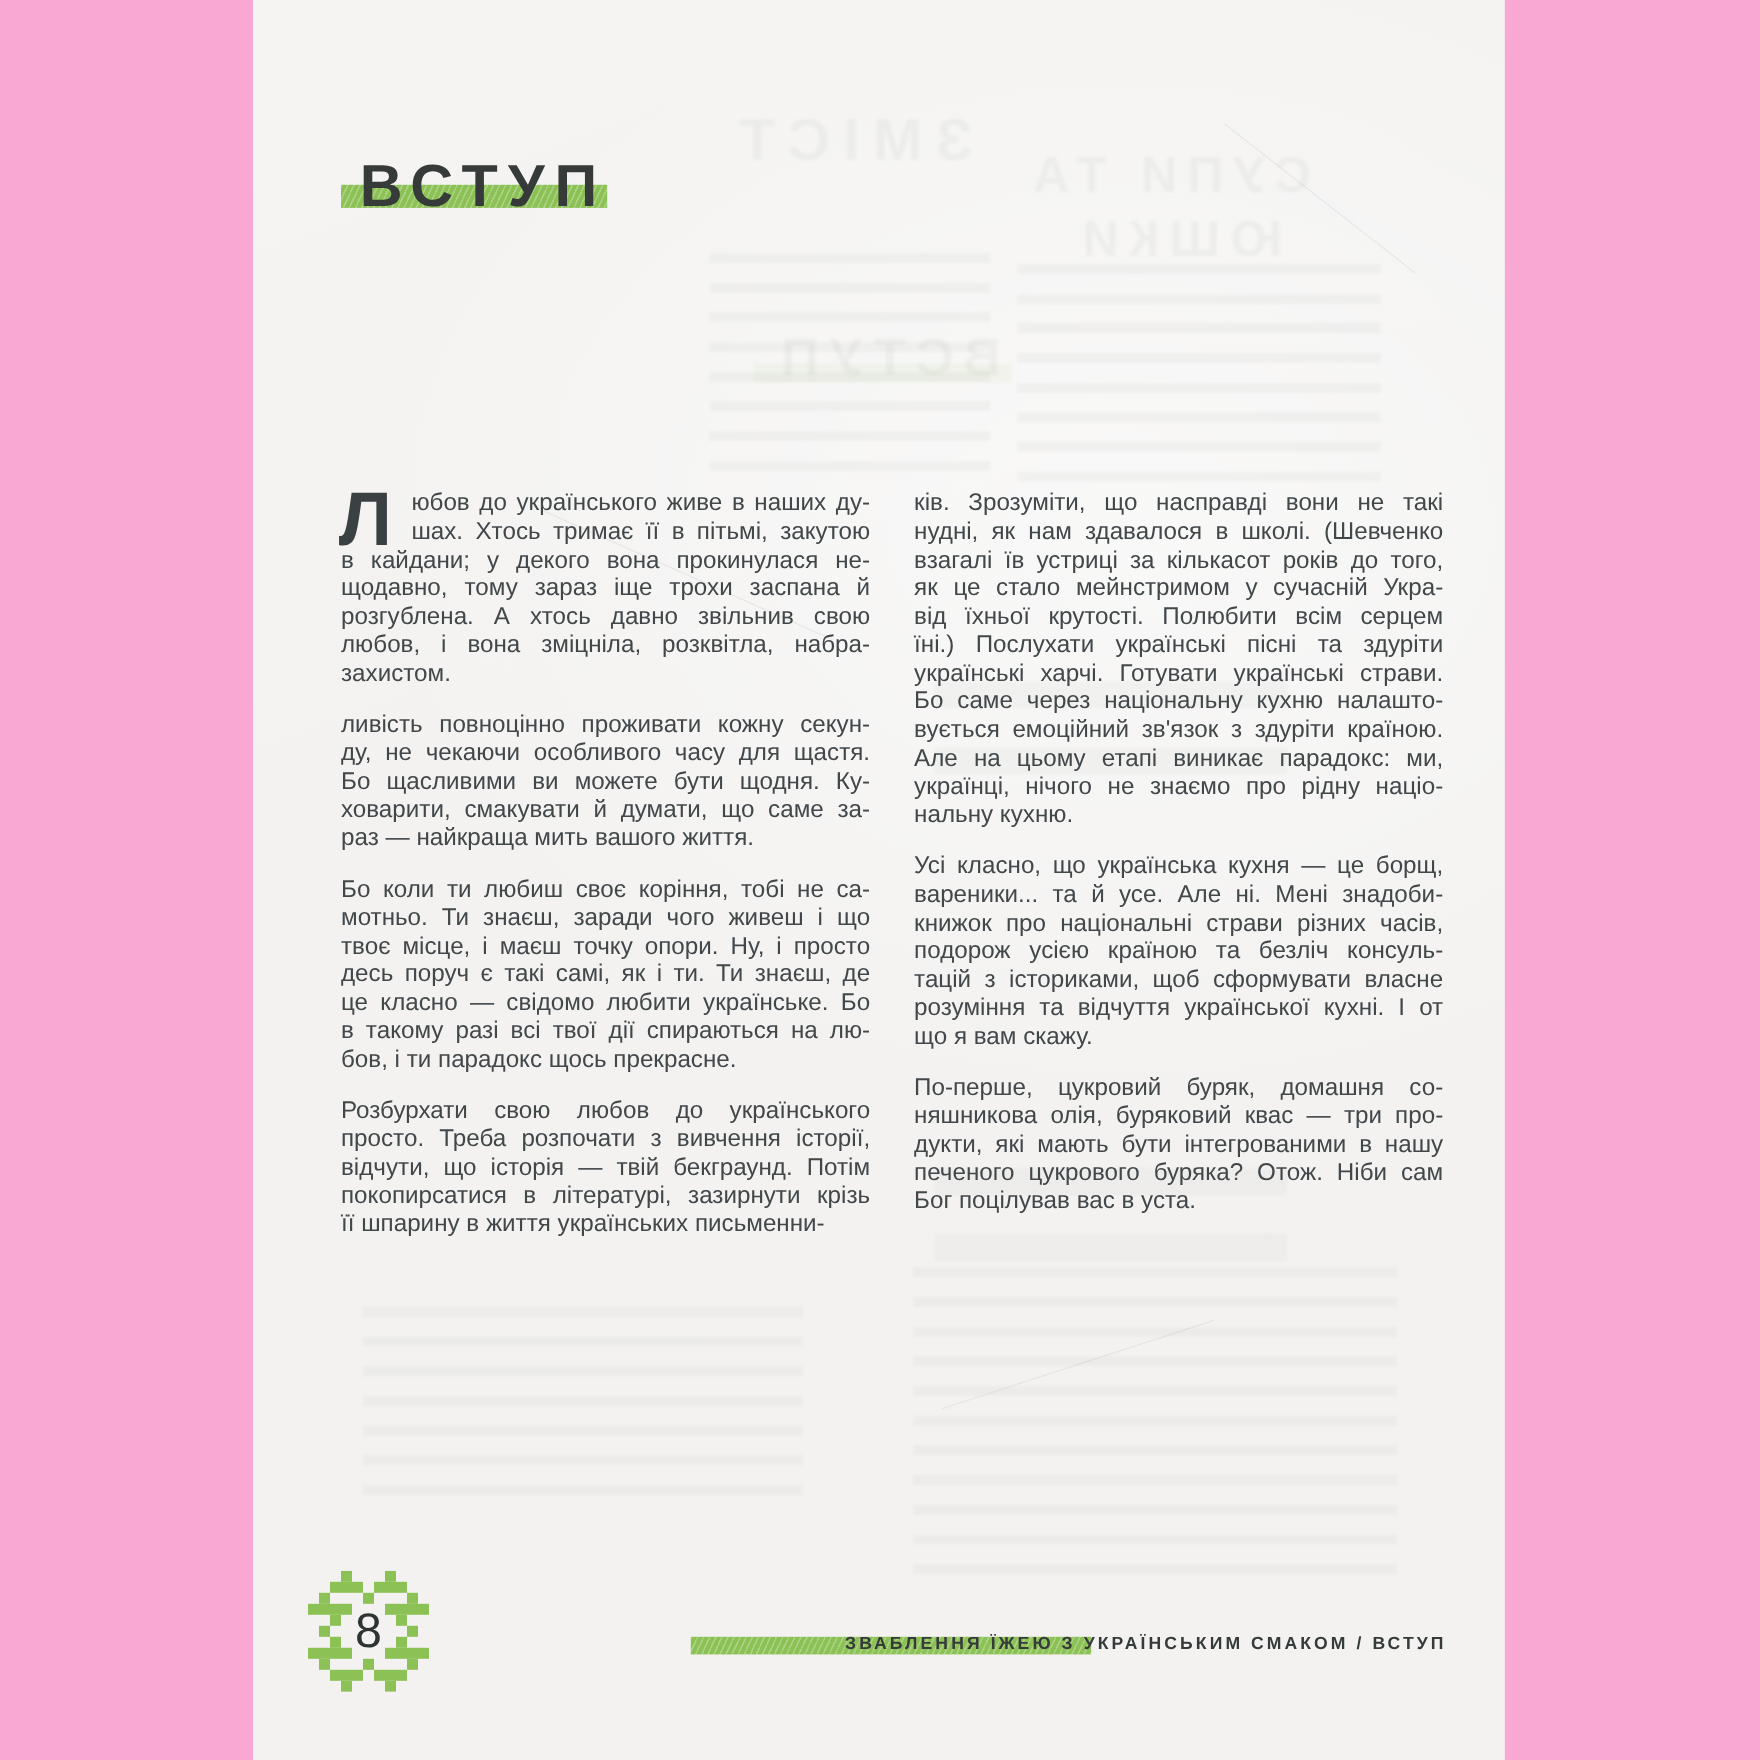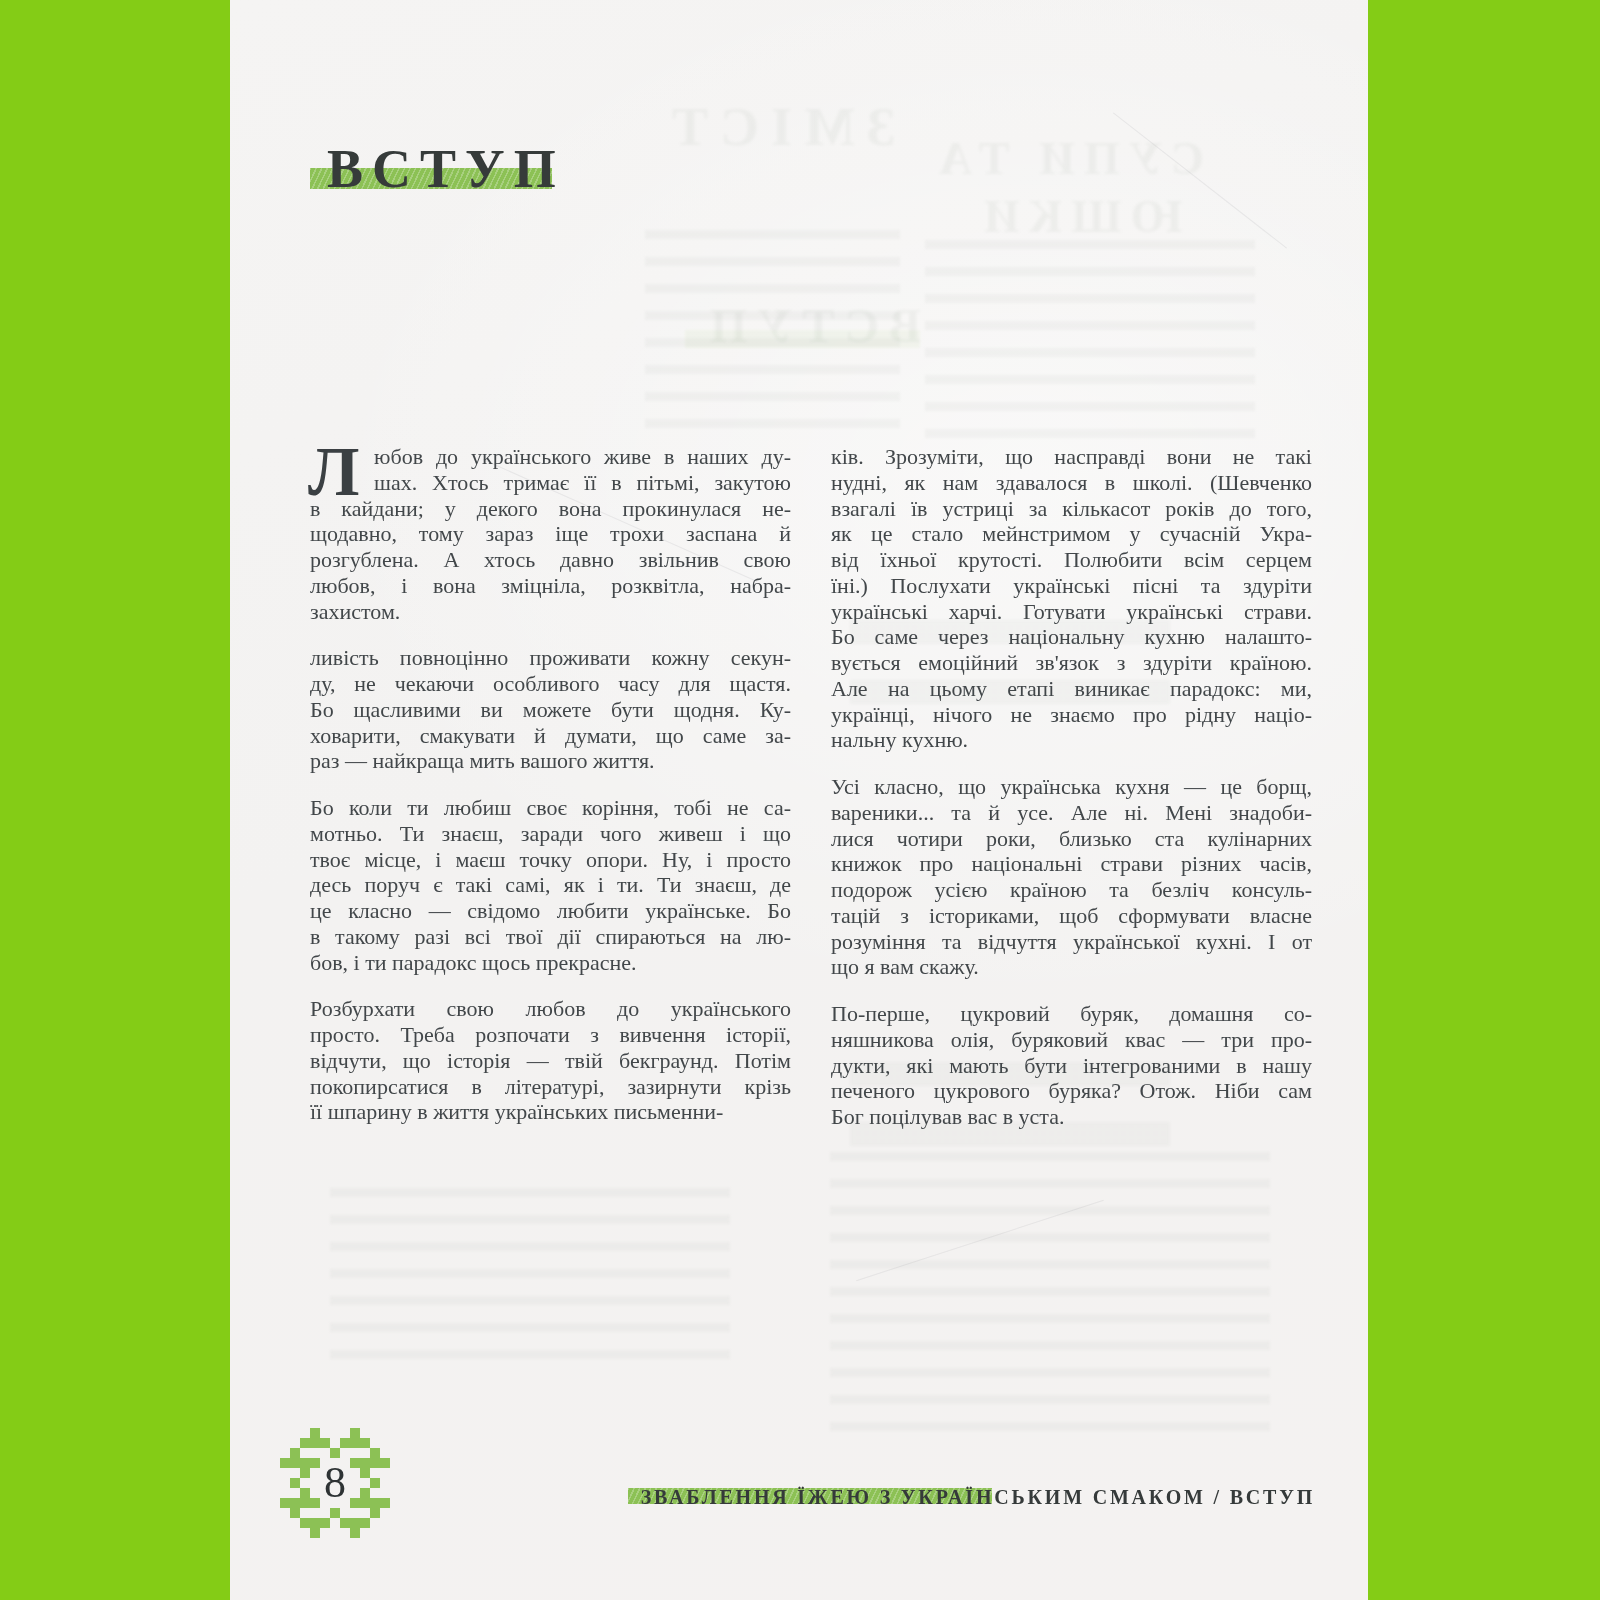--- a/index.html
+++ b/index.html
@@ -1,17 +1,17 @@
 <!DOCTYPE html>
 <html style="--green: #8cc155;"><head>
 <meta charset="utf-8">
 <style>
   html,body{margin:0;padding:0;background:#ffffff;}
-  .canvas{position:relative;width:1600px;height:1600px;background:#84cc16;overflow:hidden;
-          font-family:Liberation Serif, serif;}
+  .canvas{position:relative;width:1600px;height:1600px;background:#f9a8d4;overflow:hidden;
+          font-family:Liberation Sans, sans-serif;}
   .page{position:absolute;left:230px;top:0;width:1138px;height:1600px;
         background:
           radial-gradient(1200px 900px at 70% 30%, rgba(255,255,255,.5), rgba(0,0,0,0) 60%),
           linear-gradient(160deg, #f5f4f3 0%, #f3f2f1 45%, #f4f2f1 100%);
         }
   
   .crease{position:absolute;background:rgba(110,112,118,.10);pointer-events:none;}
   .c1{left:240px;top:520px;width:300px;height:1px;transform:rotate(24deg);}
   .c2{left:620px;top:1240px;width:260px;height:1px;transform:rotate(-18deg);}
   .c3{left:860px;top:180px;width:220px;height:1px;transform:rotate(38deg);}
@@ -58,21 +58,21 @@
 
   
   .ornament{position:absolute;left:50px;top:1428px;width:110px;height:110px;}
   .ornament svg{position:absolute;left:0;top:0;}
   .pagenum{position:absolute;left:0;top:26px;width:110px;text-align:center;
            font-size:44px;line-height:58px;color:#2e3334;}
   .footer-bar{position:absolute;left:398px;top:1488px;width:364px;height:16px;
               background:
                 repeating-linear-gradient(115deg, rgba(255,255,255,.25) 0 1.5px, rgba(0,0,0,0) 1.5px 5px),
                 var(--green,#8cc155);}
-  .footer-text{position:absolute;right:53px;top:1486px;font-size:20px;font-weight:bold;
+  .footer-text{position:absolute;right:53px;top:1486px;font-size:16px;font-weight:bold;
                letter-spacing:2.8px;color:#353a3a;white-space:nowrap;text-align:right;}
 </style>
 </head>
 <body>
 
 <div class="canvas">
   <div class="page">
 
     <div class="bleed">
       <span class="bword bw1">ЗМІСТ</span>
@@ -141,21 +141,20 @@
           <div class="line">українські харчі. Готувати українські страви.</div>
           <div class="line">Бо саме через національну кухню налашто-</div>
           <div class="line">вується емоційний зв'язок з здуріти країною.</div>
           <div class="line">Але на цьому етапі виникає парадокс: ми,</div>
           <div class="line">українці, нічого не знаємо про рідну націо-</div>
           <div class="line last">нальну кухню.</div>
         </div>
         <div class="para">
           <div class="line">Усі класно, що українська кухня — це борщ,</div>
           <div class="line">вареники... та й усе. Але ні. Мені знадоби-</div>
-          <div class="line">лися чотири роки, близько ста кулінарних</div>
           <div class="line">книжок про національні страви різних часів,</div>
           <div class="line">подорож усією країною та безліч консуль-</div>
           <div class="line">тацій з істориками, щоб сформувати власне</div>
           <div class="line">розуміння та відчуття української кухні. І от</div>
           <div class="line last">що я вам скажу.</div>
         </div>
         <div class="para">
           <div class="line">По-перше, цукровий буряк, домашня со-</div>
           <div class="line">няшникова олія, буряковий квас — три про-</div>
           <div class="line">дукти, які мають бути інтегрованими в нашу</div>

